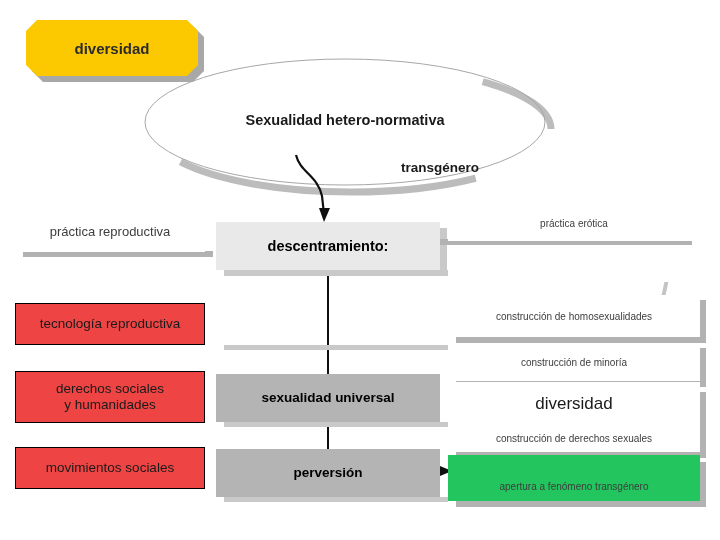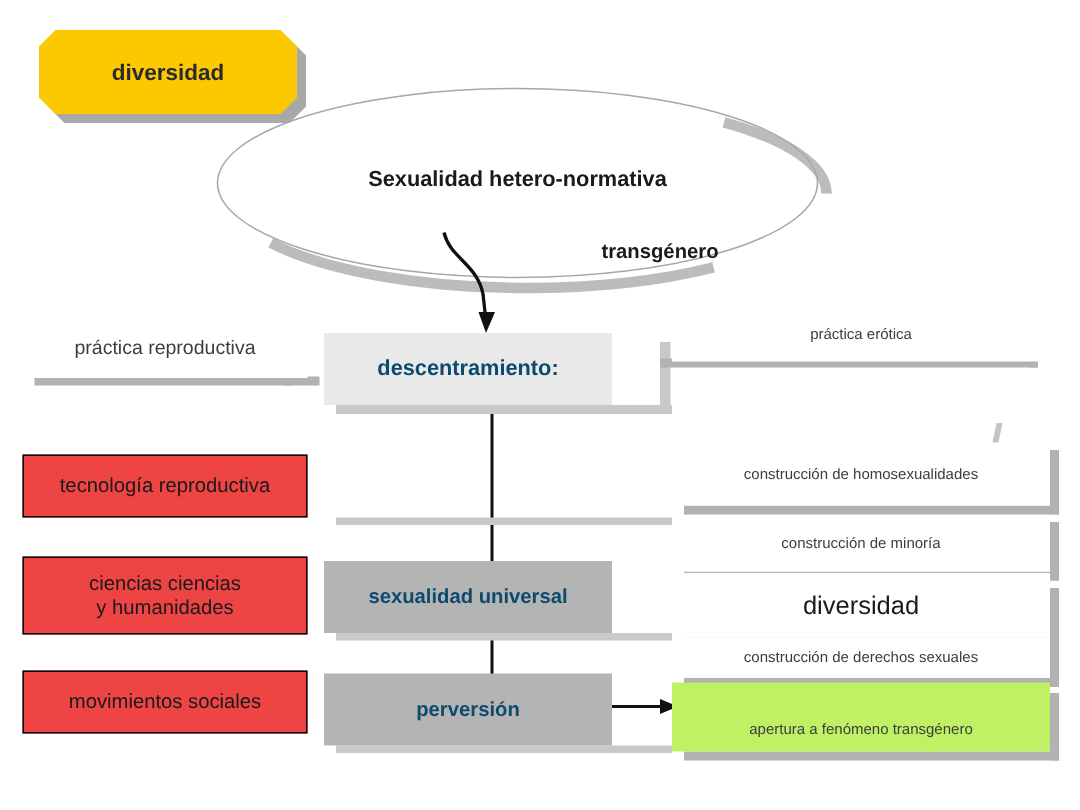--- a/index.html
+++ b/index.html
@@ -34,21 +34,21 @@
       text-align:center;font-size:13.5px;font-weight:bold;color:#1a1a1a;}
 
   
   .lcol{left:15px;width:190px;background:#ef4444;border:1px solid #000000;
         font-size:13.5px;color:#1a1a1a;}
 
   
   .scard{background:#ffffff;}
 
   
-  .mcol{left:216px;width:192px;font-size:13.5px;color:#0c4a6e;}
+  .mcol{left:216px;width:224px;font-size:13.5px;color:#000000;}
   .mcol.light{background:#e9e9e9;font-weight:bold;font-size:14.5px;}
   .mcol.dark{background:#b4b4b4;font-weight:bold;}
   .mshadow{position:absolute;background:#c9c9c9;}
 
   
   .rcol{left:448px;width:252px;font-size:10px;color:#3d3d3d;}
   .rcol.big{font-size:17px;color:#1a1a1a;}
 
   
   .pshadow-b{position:absolute;height:6px;background:#b2b2b2;}
@@ -93,21 +93,21 @@
   <div class="pshadow-r" style="left:189px;top:213px;height:44px;"></div>
   <div class="node lcol scard" style="top:212px;height:40px;border:none;">
     <span style="color:#3d3d3d;font-size:13px;">práctica reproductiva</span>
   </div>
 
   <div class="node lcol" style="top:303px;height:42px;">
     <span>tecnología reproductiva</span>
   </div>
 
   <div class="node lcol" style="top:371px;height:52px;flex-direction:column;">
-    <span>ciencias ciencias</span>
+    <span>derechos sociales</span>
     <span>y humanidades</span>
   </div>
 
   <div class="node lcol" style="top:447px;height:42px;">
     <span>movimientos sociales</span>
   </div>
 
   <div class="mshadow" style="left:224px;top:270px;width:224px;height:6px;"></div>
   <div class="mshadow" style="left:440px;top:228px;width:7px;height:46px;"></div>
   <div class="node mcol light" style="top:222px;height:48px;">
@@ -153,17 +153,17 @@
   </div>
 
   <div class="pshadow-b" style="left:456px;top:452px;width:250px;"></div>
   <div class="pshadow-r" style="left:700px;top:430px;height:28px;"></div>
   <div class="node rcol" style="top:425px;height:27px;background:#fff;">
     <span>construcción de derechos sexuales</span>
   </div>
 
   <div class="pshadow-b" style="left:456px;top:501px;width:250px;"></div>
   <div class="pshadow-r" style="left:700px;top:462px;height:45px;"></div>
-  <div class="node rcol" style="top:455px;height:46px;background:#bef264;">
+  <div class="node rcol" style="top:455px;height:46px;background:#22c55e;">
     <span style="position:relative;top:9px;">apertura a fenómeno transgénero</span>
   </div>
 
 </div>
 
 </body></html>

